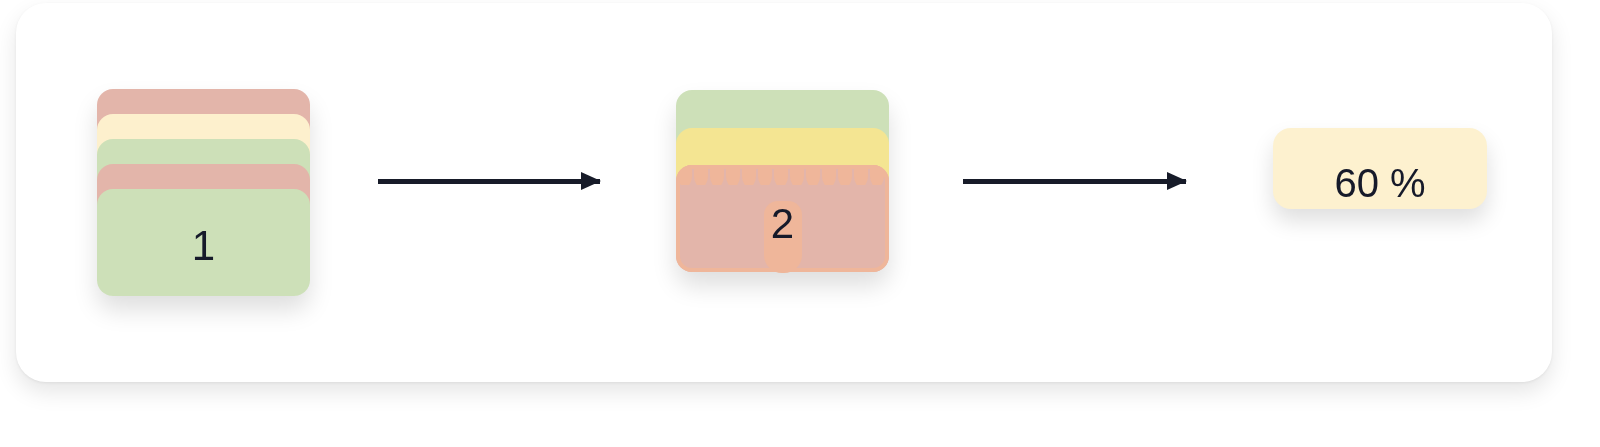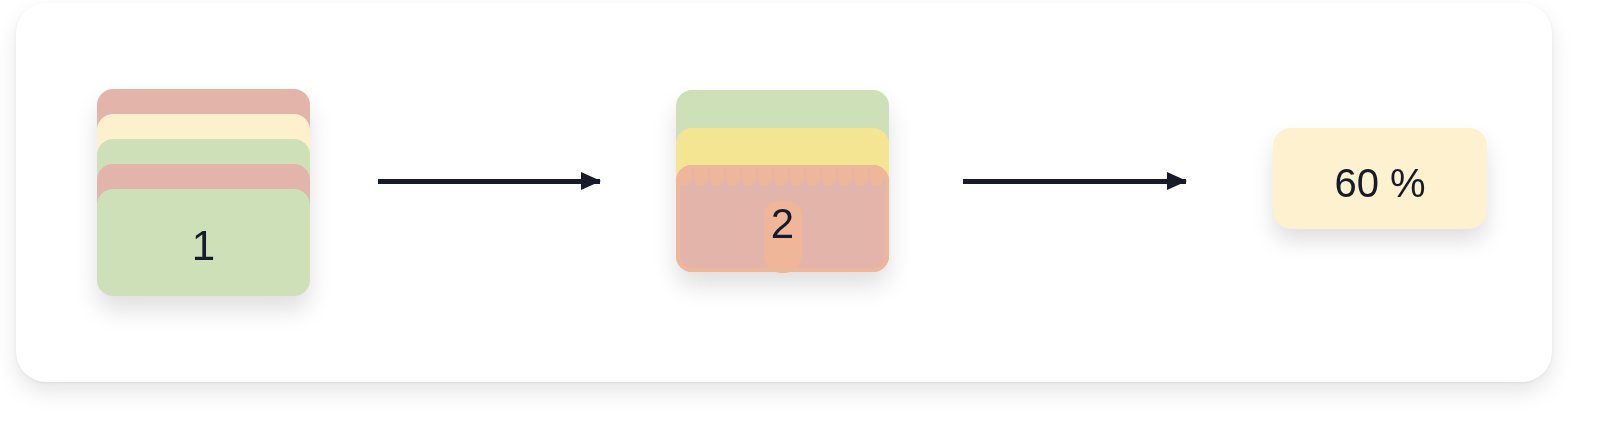--- a/index.html
+++ b/index.html
@@ -65,21 +65,21 @@
   .hand {
     position: absolute;
     left: 88px; top: 36px;
     width: 38px; height: 72px;
     background: #efb69a;
     border-radius: 14px 14px 18px 18px;
   }
   .result-card {
     position: absolute;
     left: 1273px; top: 128px;
-    width: 214px; height: 101px;
+    width: 214px; height: 81px;
     border-radius: 18px;
     box-shadow: 0 12px 22px rgba(0,0,0,0.13);
   }
   .result-card .card-label {
     top: 35px;
     font-size: 40px;
   }
 </style>
 </head>
 <body>

